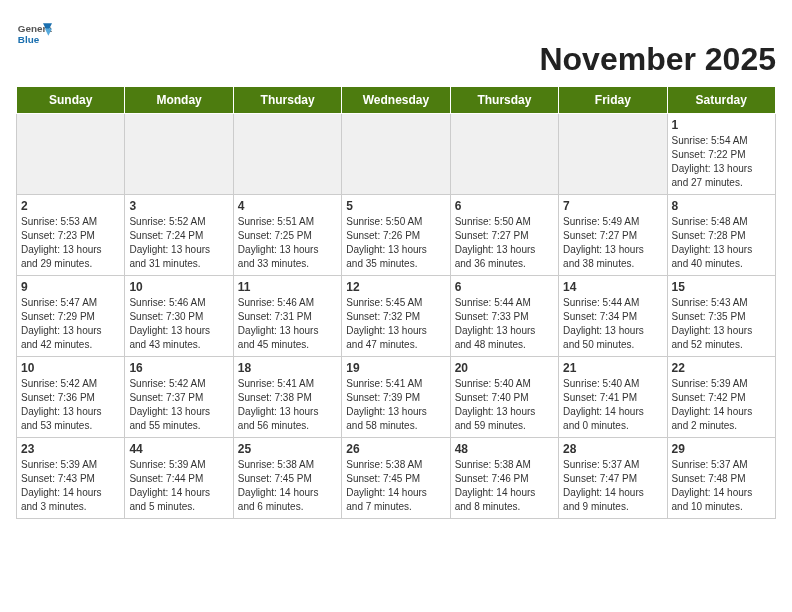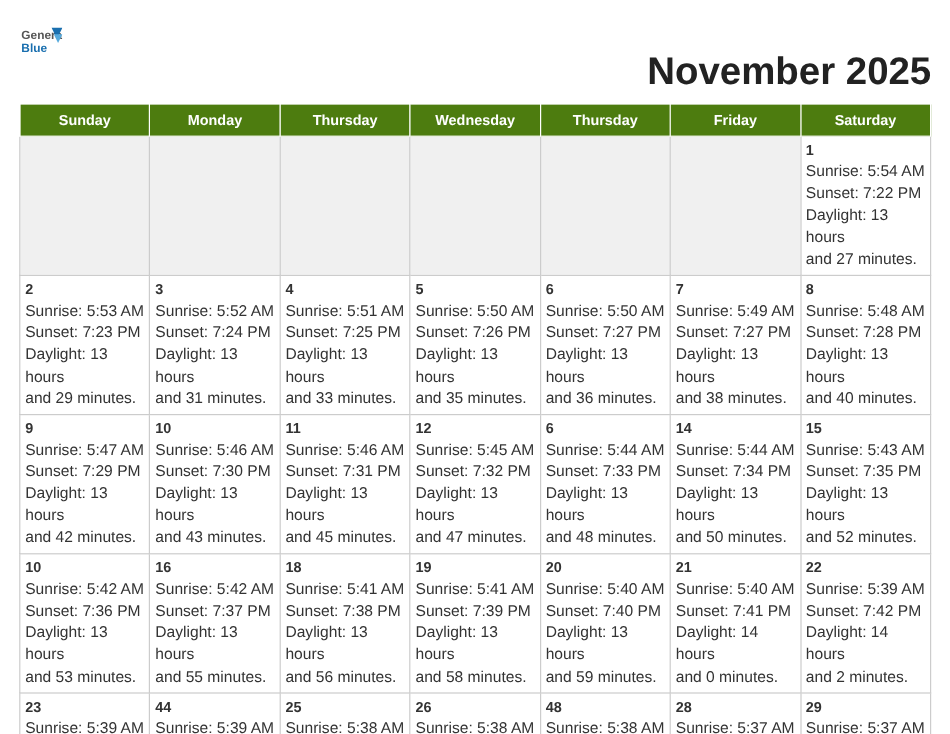--- a/index.html
+++ b/index.html
@@ -66,21 +66,21 @@
       background: #f0f0f0;
     }
     .day-num {
       font-size: 12px;
       font-weight: bold;
       color: #333;
       display: block;
       margin-bottom: 2px;
     }
     .day-detail {
-      font-size: 13px;
+      font-size: 10px;
       color: #333;
       line-height: 1.4;
     }
     .last-row td {
       height: 70px;
     }
   </style>
 </head>
 <body>
 
@@ -236,26 +236,14 @@
         </td>
         <td>
           <span class="day-num">28</span>
           <div class="day-detail">Sunrise: 5:37 AM<br>Sunset: 7:47 PM<br>Daylight: 14 hours<br>and 9 minutes.</div>
         </td>
         <td>
           <span class="day-num">29</span>
           <div class="day-detail">Sunrise: 5:37 AM<br>Sunset: 7:48 PM<br>Daylight: 14 hours<br>and 10 minutes.</div>
         </td>
       </tr>
-      <tr class="last-row">
-        <td>
-          <span class="day-num">30</span>
-          <div class="day-detail">Sunrise: 5:37 AM<br>Sunset: 7:49 PM<br>Daylight: 14 hours<br>and 12 minutes.</div>
-        </td>
-        <td class="empty"></td>
-        <td class="empty"></td>
-        <td class="empty"></td>
-        <td class="empty"></td>
-        <td class="empty"></td>
-        <td class="empty"></td>
-      </tr>
     </tbody>
 </table>
 
 </body></html>

